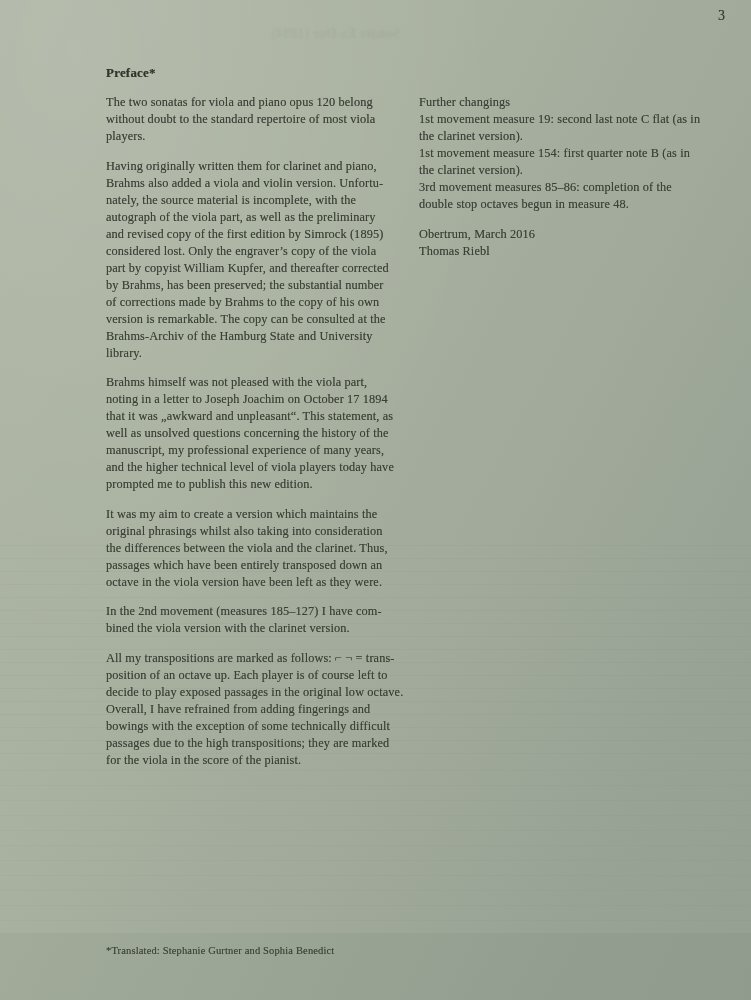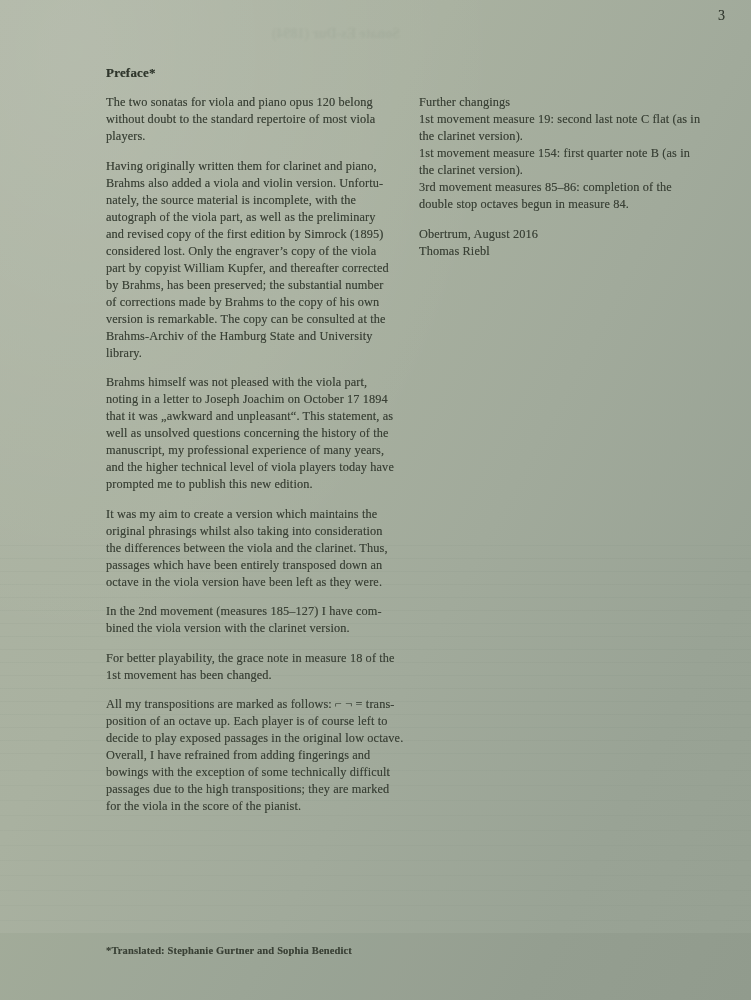--- a/index.html
+++ b/index.html
@@ -55,21 +55,20 @@
   .col { color: #3a4136; font-size: 12.3px; line-height: 17px; letter-spacing: 0.12px;
          text-shadow: 0 0 0.6px rgba(58,65,54,0.55); }
   .col-left  { width: 313px; }
   .col-right { width: 300px; }
   .col p { margin: 0 0 12.5px 0; white-space: pre-line; }
   .col p:last-child { margin-bottom: 0; }
   .footnote {
     position: absolute; left: 106px; top: 945px;
     font-size: 10.5px; color: #3a4136; letter-spacing: 0.15px;
     text-shadow: 0 0 0.5px rgba(58,65,54,0.5);
-    font-weight: bold;
   }
 </style>
 </head>
 <body>
 
 <div class="page">
 
   <div class="bleed-staves-1"></div>
   <div class="bleed-staves-2"></div>
   <div class="bottom-shade"></div>
@@ -105,39 +104,37 @@
 manuscript, my professional experience of many years,
 and the higher technical level of viola players today have
 prompted me to publish this new edition.</p>
         <p>It was my aim to create a version which maintains the
 original phrasings whilst also taking into consideration
 the differences between the viola and the clarinet. Thus,
 passages which have been entirely transposed down an
 octave in the viola version have been left as they were.</p>
         <p>In the 2nd movement (measures 185–127) I have com-
 bined the viola version with the clarinet version.</p>
-        <p>For better playability, the grace note in measure 18 of the
-1st movement has been changed.</p>
         <p>All my transpositions are marked as follows: ⌐ ¬ = trans-
 position of an octave up. Each player is of course left to
 decide to play exposed passages in the original low octave.
 Overall, I have refrained from adding fingerings and
 bowings with the exception of some technically difficult
 passages due to the high transpositions; they are marked
 for the viola in the score of the pianist.</p>
       </div>
       <div class="col col-right">
         <p>Further changings
 1st movement measure 19: second last note C flat (as in
 the clarinet version).
 1st movement measure 154: first quarter note B (as in
 the clarinet version).
 3rd movement measures 85–86: completion of the
-double stop octaves begun in measure 84.</p>
-        <p>Obertrum, August 2016
+double stop octaves begun in measure 48.</p>
+        <p>Obertrum, March 2016
 Thomas Riebl</p>
       </div>
     </div>
   </div>
 
   <div class="footnote">*Translated: Stephanie Gurtner and Sophia Benedict</div>
 
 </div>
 
 </body></html>

